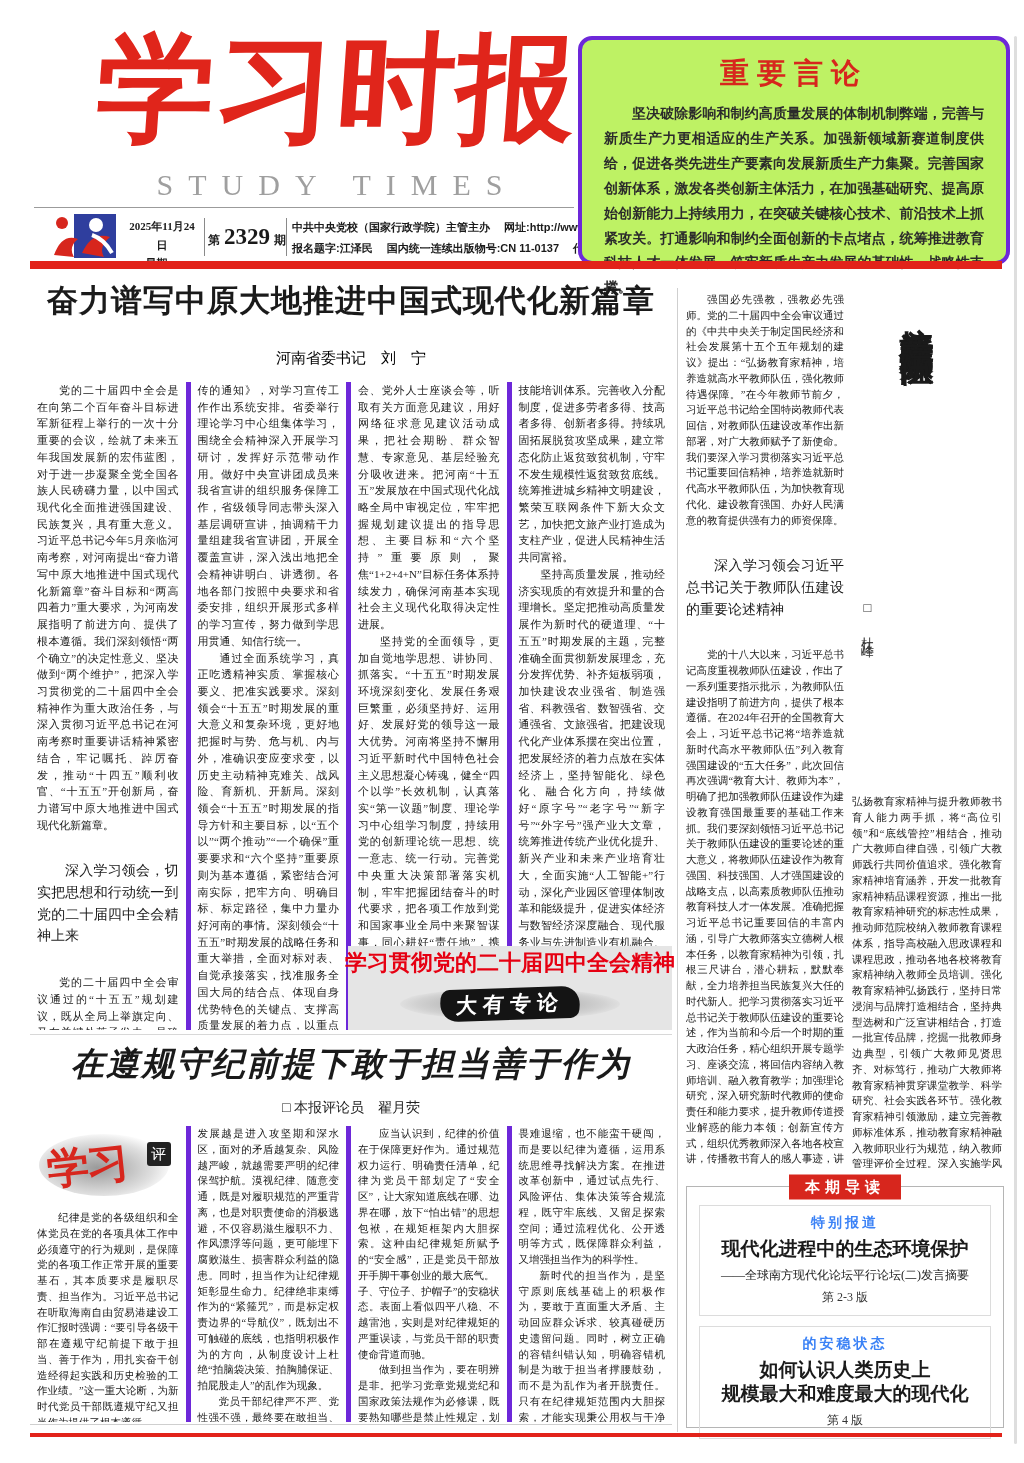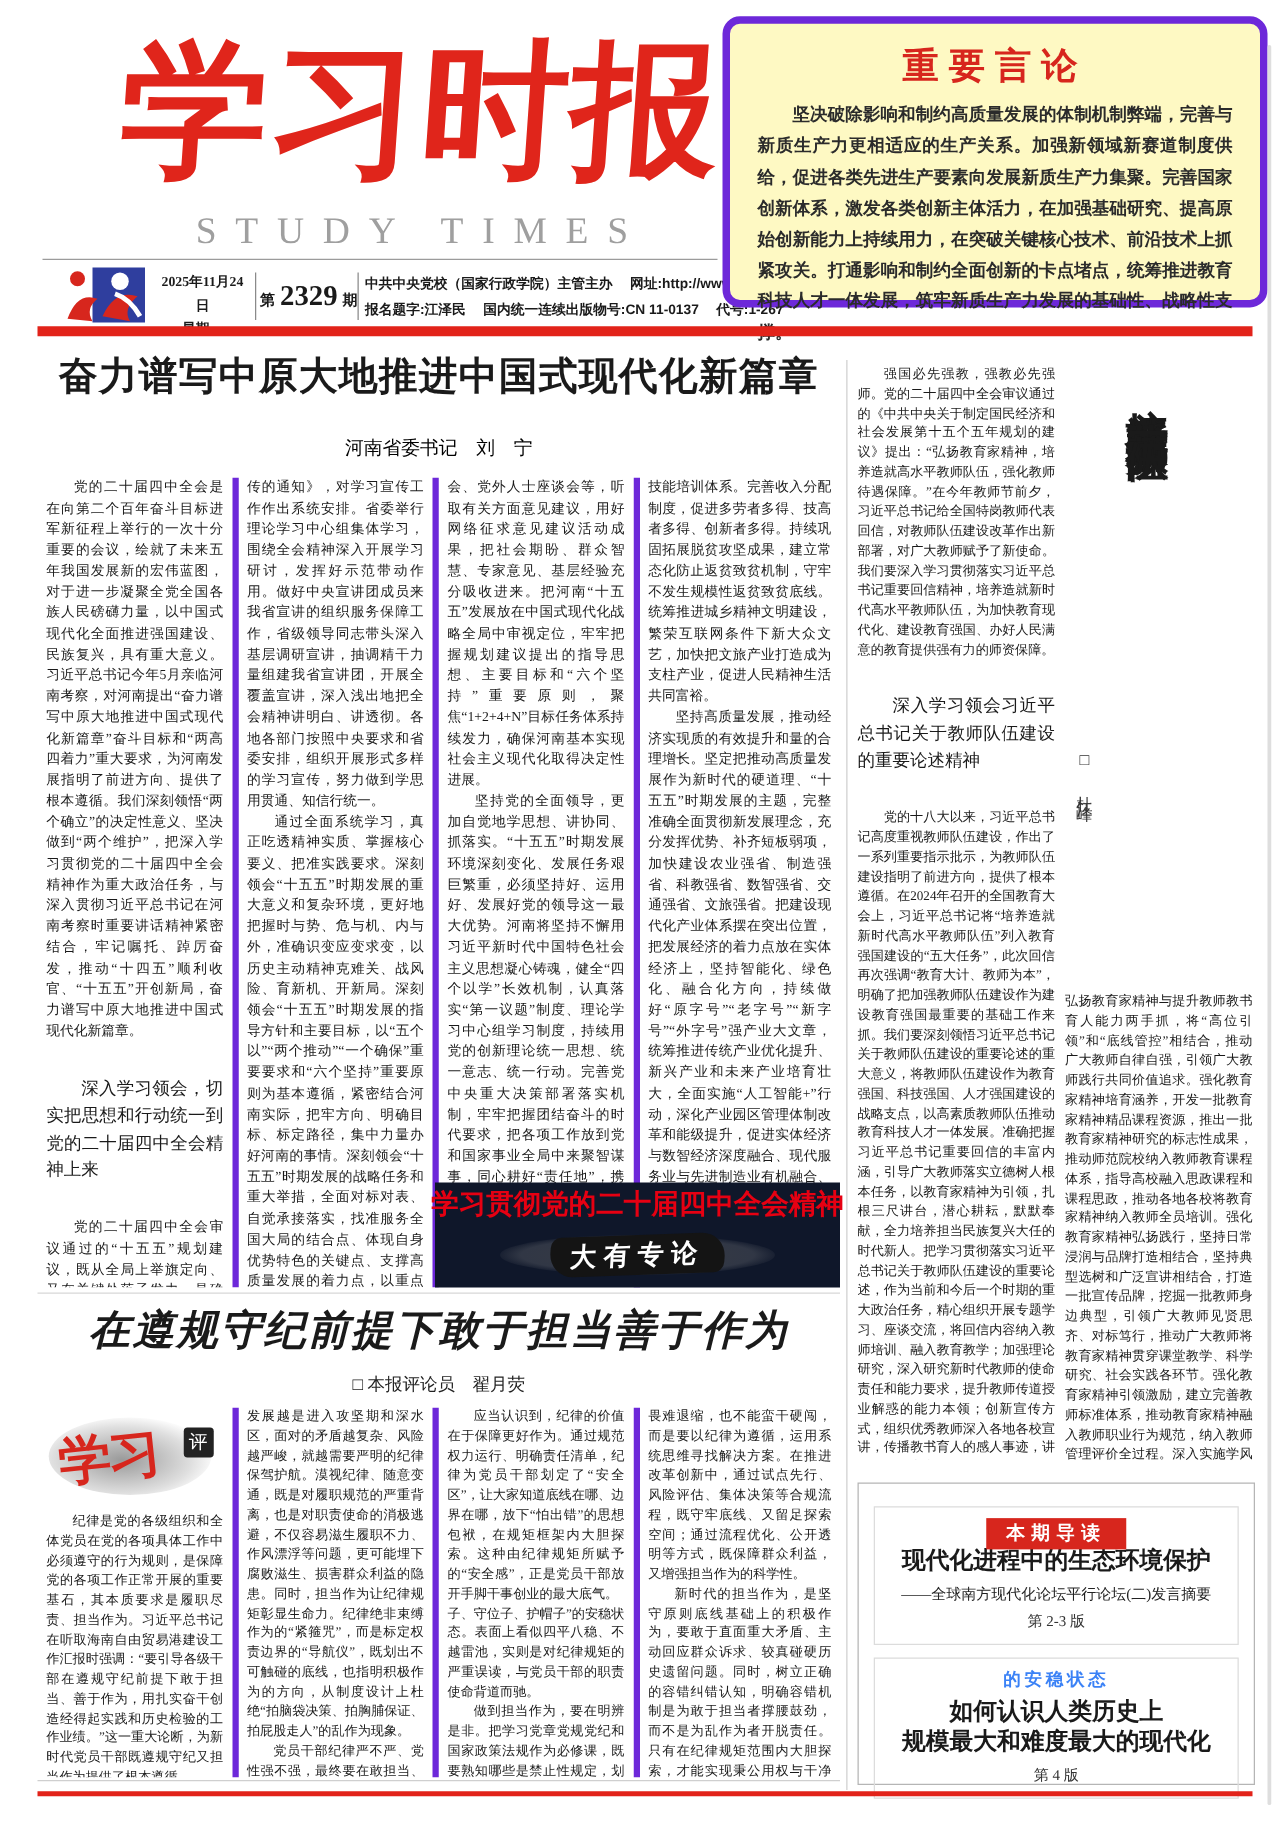--- a/index.html
+++ b/index.html
@@ -18,41 +18,41 @@
   .vsep{top:218px;width:1px;height:38px;background:#8a8a8a;}
   .issue-block{left:208px;top:224px;width:74px;text-align:center;font-weight:bold;white-space:nowrap;}
   .issue-block .small{font-size:12px;font-family:"Liberation Sans",sans-serif;}
   .issue-block .num{font-size:23px;font-family:"Liberation Serif",serif;}
   .pub-info{left:292px;top:217px;width:400px;font-size:11px;font-weight:bold;line-height:1.95;
       font-family:"Liberation Sans",sans-serif;white-space:nowrap;}
   .pub-info span{margin-right:14px;}
   .red-bar{left:30px;top:261px;width:972px;height:8px;background:#e2231a;}
 
   
-  .remarks{left:578px;top:13px;width:424px;height:221px;border:6px solid #6d28d9;border-radius:14px;background:#fef9c3;}
+  .remarks{left:578px;top:36px;width:424px;height:221px;border:4px solid #6d28d9;border-radius:14px;background:#bef264;}
   .remarks-title{margin-top:14px;text-align:center;font-size:29px;font-weight:bold;color:#d7261d;
       letter-spacing:8px;font-family:"Liberation Sans",sans-serif;}
   .remarks-body{margin:8px 22px 0 22px;font-size:14px;line-height:1.78;text-align:justify;
       text-indent:2em;font-weight:600;color:#2b2b2b;}
 
   
   .main-headline{left:30px;top:280px;width:642px;text-align:center;font-size:31px;font-weight:bold;letter-spacing:1px;}
   .main-byline{left:30px;top:349px;width:642px;text-align:center;font-size:15px;color:#000000;}
   .cols{display:grid;overflow:hidden;}
   .main-cols{left:30px;top:382px;width:642px;height:648px;grid-template-columns:repeat(4,1fr);}
   .col{overflow:hidden;padding:0 7px;border-right:5px solid #6d28d9;}
   .col:last-child{border-right:none;}
   .para{font-size:11px;line-height:1.52;text-align:justify;text-indent:2em;margin:0;}
   .cont{text-indent:0;}
   .col-subhead{font-family:"Liberation Sans","DejaVu Sans",sans-serif;font-weight:normal;font-size:14px;
       line-height:1.55;margin:27px 0;text-align:justify;text-indent:2em;}
   .right-zone .col-subhead{font-family:"Liberation Serif",serif;font-size:14px;}
 
   
-  .banner{left:348px;top:946px;width:324px;height:84px;background:#0f172a;display:flex;flex-direction:column;
+  .banner{left:348px;top:946px;width:324px;height:84px;background:#e5e5e5;display:flex;flex-direction:column;
       align-items:center;justify-content:flex-start;}
   .banner-slogan{color:#e60012;font-weight:bold;font-size:22px;white-space:nowrap;
       font-family:"Liberation Sans",sans-serif;margin-top:2px;}
   .badge-wrap{position:relative;margin-top:6px;width:220px;height:40px;display:flex;align-items:center;justify-content:center;}
   .badge-ink{position:absolute;left:0;top:4px;width:220px;height:32px;border-radius:50%;
       background:radial-gradient(ellipse at 50% 50%, rgba(90,90,90,.55), rgba(150,150,150,.25) 60%, transparent 75%);}
   .badge{position:relative;background:#141414;color:#fff;font-size:21px;font-weight:bold;letter-spacing:6px;
       padding:2px 16px;border-radius:8px 20px 8px 20px;transform:rotate(-2deg) skewX(-6deg);}
 
   
@@ -66,21 +66,21 @@
   .colA{left:686px;top:292px;width:158px;height:876px;overflow:hidden;}
   .colA .para,.colB .para{font-size:10.5px;line-height:1.5;}
   .colB{left:852px;top:794px;width:150px;height:374px;overflow:hidden;}
   .vert-title{left:893px;top:300px;height:492px;writing-mode:vertical-rl;font-size:34px;font-weight:bold;
       letter-spacing:2px;}
   .vert-author{left:858px;top:600px;writing-mode:vertical-rl;font-size:13px;color:#333;letter-spacing:4px;}
 
   
   .guide{left:686px;top:1186px;width:316px;height:240px;border:1px solid #b5b5b5;background:#fff;}
   .guide-tab{position:absolute;left:50%;top:0;transform:translate(-50%,-50%);background:#d7261d;color:#fff;
-      font-size:15px;font-weight:bold;letter-spacing:5px;padding:3px 16px;font-family:"Liberation Sans",sans-serif;margin-top:40px;}
+      font-size:15px;font-weight:bold;letter-spacing:5px;padding:3px 16px;font-family:"Liberation Sans",sans-serif;}
   .guide-item{margin:18px 12px 0 12px;border:1px solid #dcdcdc;text-align:center;padding:8px 4px 9px 4px;}
   .guide-item + .guide-item{margin-top:10px;}
   .guide-section{color:#3b82f6;font-size:14px;font-weight:bold;letter-spacing:3px;}
   .guide-title{font-size:19px;font-weight:bold;margin-top:5px;line-height:1.3;}
   .guide-sub{font-size:12px;color:#222;margin-top:5px;}
   .guide-page{font-size:12px;color:#333;margin-top:5px;}
 
   
   .bottom-headline{left:30px;top:1042px;width:642px;text-align:center;font-size:33px;font-weight:bold;letter-spacing:2px;font-style:italic;}
   .bottom-byline{left:30px;top:1099px;width:642px;text-align:center;font-size:14px;color:#222;}

